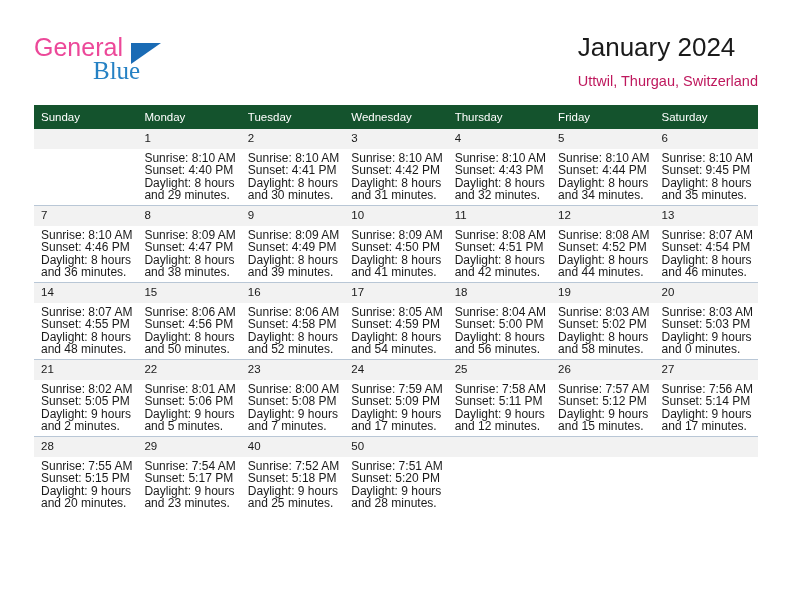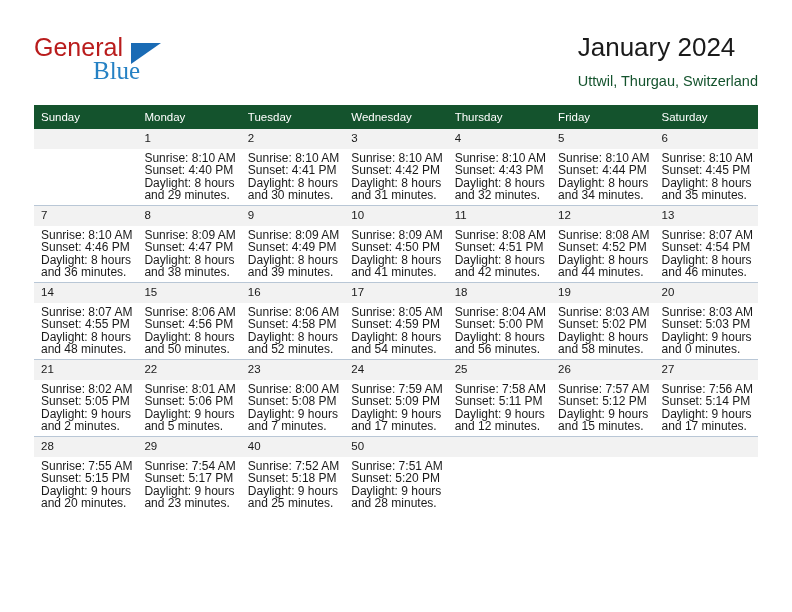--- a/index.html
+++ b/index.html
@@ -35,21 +35,21 @@
     top: 3px;
     width: 220px;
     height: 60px;
   }
   .logo-general {
     position: absolute;
     left: 0;
     top: 0;
     font-size: 25px;
     letter-spacing: 0px;
-    color: #b91c1c;
+    color: #ec4899;
     font-family: "Liberation Sans", sans-serif;
   }
   .logo-tri {
     position: absolute;
     left: 97px;
     top: 10px;
     width: 0;
     height: 0;
     border-left: 30px solid #1a6bb5;
     border-bottom: 21px solid transparent;
@@ -69,21 +69,21 @@
     text-align: left;
   }
   .cal-title {
     font-size: 26px;
     color: #1a1a1a;
     line-height: 34px;
     white-space: nowrap;
   }
   .cal-subtitle {
     font-size: 14.5px;
-    color: #14532d;
+    color: #be185d;
     line-height: 22px;
     margin-top: 6px;
     white-space: nowrap;
   }
 
   
   .calendar {
     position: absolute;
     left: 34px;
     top: 105px;
@@ -209,21 +209,21 @@
               <div>Sunrise: 8:10 AM</div>
               <div>Sunset: 4:44 PM</div>
               <div>Daylight: 8 hours</div>
               <div>and 34 minutes.</div>
             </div>
           </td>
           <td>
             <div class="daynum">6</div>
             <div class="info">
               <div>Sunrise: 8:10 AM</div>
-              <div>Sunset: 4:45 PM</div>
+              <div>Sunset: 9:45 PM</div>
               <div>Daylight: 8 hours</div>
               <div>and 35 minutes.</div>
             </div>
           </td>
         </tr>
         <tr class="week">
           <td>
             <div class="daynum">7</div>
             <div class="info">
               <div>Sunrise: 8:10 AM</div>

